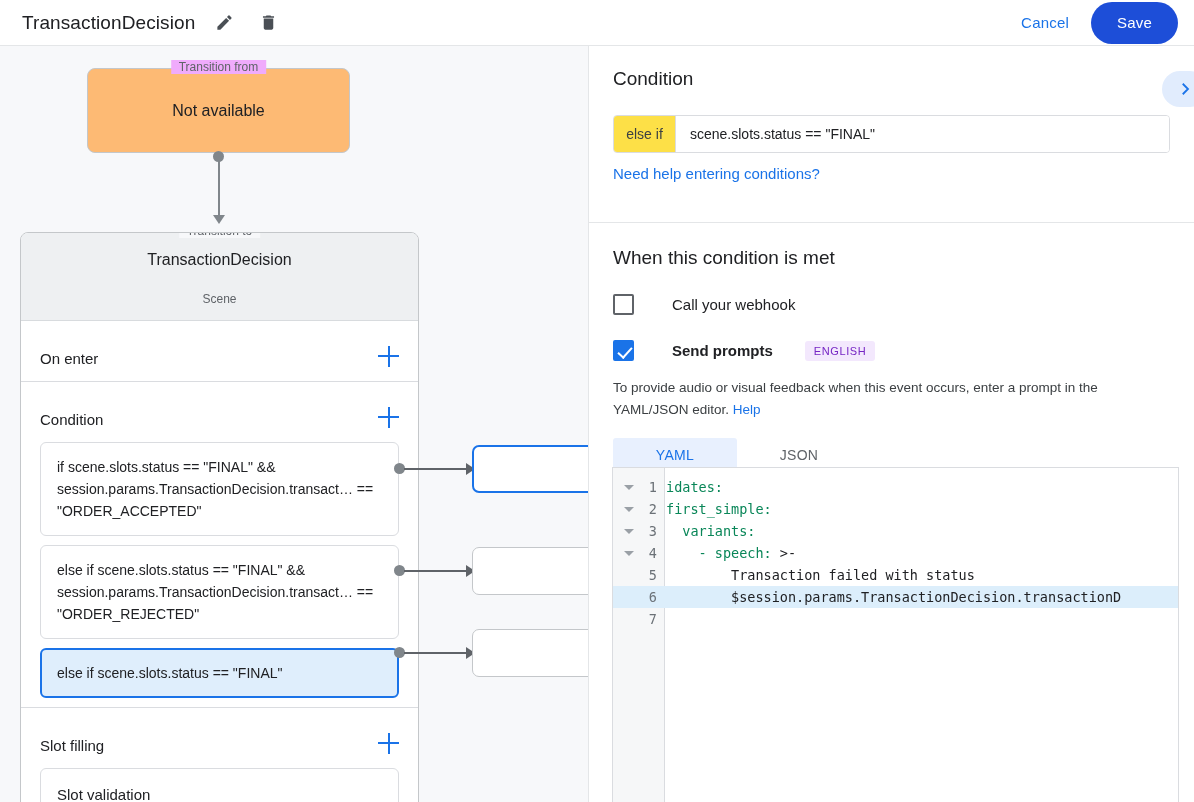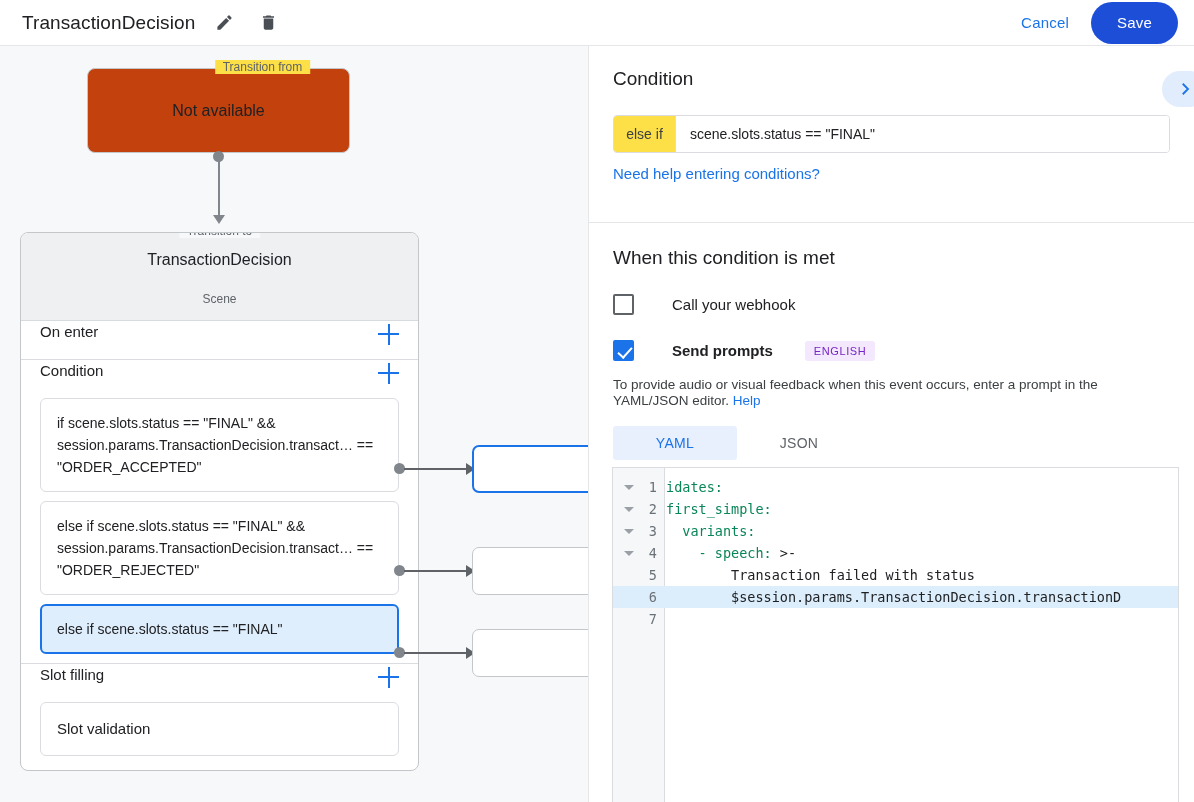--- a/index.html
+++ b/index.html
@@ -52,32 +52,32 @@
     position: absolute; left: 0; top: 46px;
     width: 588px; height: 756px;
     background: #f7f8fa;
     overflow: hidden;
   }
 
   
   .fieldbox { position: absolute; }
   .fieldbox .fb-legend {
     position: absolute; top: -8px; left: 50%; transform: translateX(-50%);
-    background: #fde047; padding: 0 8px;
-    font-size: 12px; color: #5f6368; white-space: nowrap; margin-left: 44px;
+    background: #f0abfc; padding: 0 8px;
+    font-size: 12px; color: #5f6368; white-space: nowrap;
   }
   .fieldbox .fb-body {
     border: 1px solid #c4c7ca; border-radius: 8px;
     width: 100%; height: 100%;
     display: flex; flex-direction: column;
     align-items: center; justify-content: center;
   }
 
   #transition-from { left: 87px; top: 22px; width: 263px; height: 85px; }
-  #transition-from .fb-body { background: #c2410c; }
+  #transition-from .fb-body { background: #fdba74; }
   .tf-text { font-size: 16px; color: #202124; }
 
   .arrow-wrap { position: absolute; left: 213px; top: 105px; width: 12px; height: 120px; }
   .arrow-dot {
     position: absolute; left: 0; top: 0;
     width: 11px; height: 11px; border-radius: 50%; background: #80868b;
   }
   .arrow-line {
     position: absolute; left: 5px; top: 6px; width: 1.5px; height: 60px; background: #80868b;
   }
@@ -104,22 +104,22 @@
     position: absolute; top: -9px; left: 50%; transform: translateX(-50%);
     background: #f7f8fa; padding: 0 8px;
     font-size: 12px; color: #5f6368;
   }
   .scene-title { font-size: 16px; color: #202124; }
   .scene-sub { font-size: 12px; color: #5f6368; margin-top: 23px; }
 
   .scene-section { border-bottom: 1px solid #dadce0; padding: 0 0 0 0; }
   .scene-section:last-child { border-bottom: none; }
   .sec-row {
-    display: flex; align-items: flex-start; justify-content: space-between;
-    padding: 2px 18px 14px 19px;
+    display: flex; align-items: flex-end; justify-content: space-between;
+    padding: 24px 18px 14px 19px;
   }
   .sec-title { font-size: 15px; color: #202124; }
   .plus-btn {
     width: 22px; height: 22px; position: relative; cursor: pointer;
   }
   .plus-btn::before, .plus-btn::after {
     content: ""; position: absolute; background: #1a73e8;
   }
   .plus-btn::before { left: 0; top: 10px; width: 21px; height: 2px; }
   .plus-btn::after { left: 9.5px; top: 0.5px; width: 2px; height: 21px; }
@@ -207,21 +207,21 @@
     border-width: 0 2.4px 2.4px 0; transform: rotate(42deg);
   }
   .chk-label { margin-left: 22px; font-size: 15px; color: #202124; }
   .chk-label.bold { font-weight: 700; }
   .lang-badge {
     margin-left: 16px; background: #f3e8fd; color: #7626c4;
     font-size: 11px; letter-spacing: 0.6px; font-weight: 500;
     padding: 4px 9px; border-radius: 3px;
   }
   .mid-desc {
-    margin-top: 16px; font-size: 13.5px; line-height: 16px; color: #3c4043;
+    margin-top: 16px; font-size: 13.5px; line-height: 22px; color: #3c4043;
     max-width: 556px;
   }
   .mid-desc a { color: #1a73e8; text-decoration: none; }
 
   
   .tabs { display: flex; margin-top: 17px; }
   .tab {
     height: 34px; min-width: 124px; display: flex; align-items: center; justify-content: center;
     font-size: 14px; font-weight: 500; color: #5f6368; cursor: pointer; border-radius: 3px;
     letter-spacing: 0.3px;

